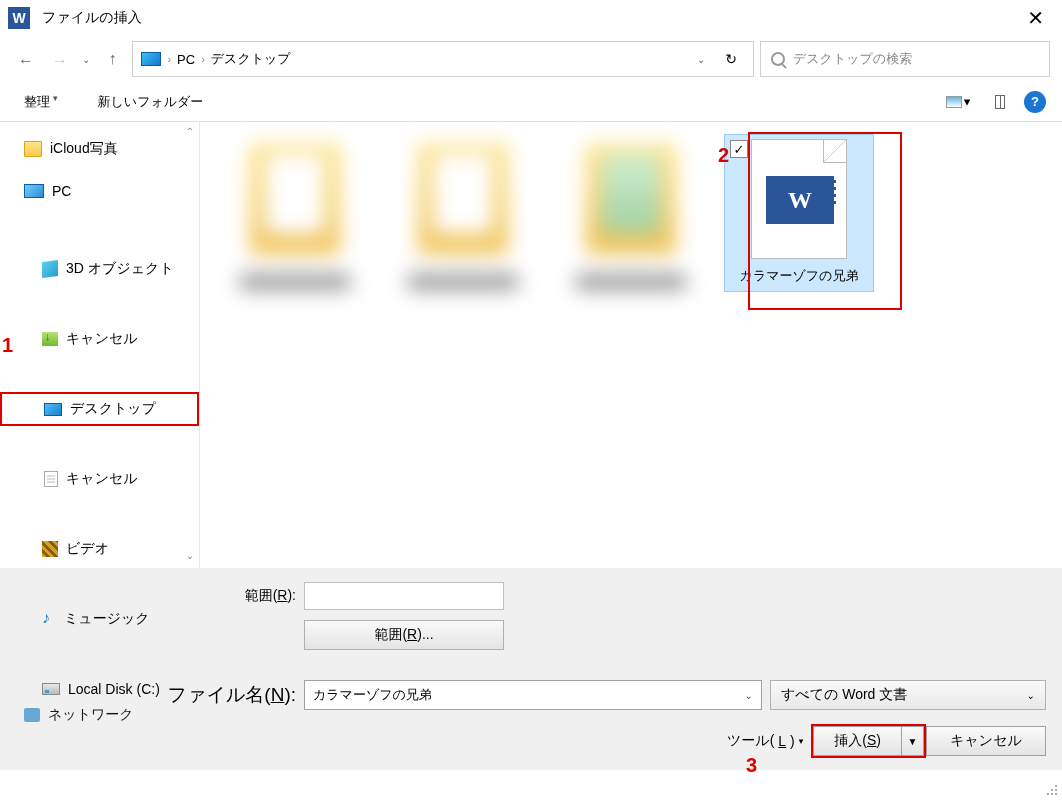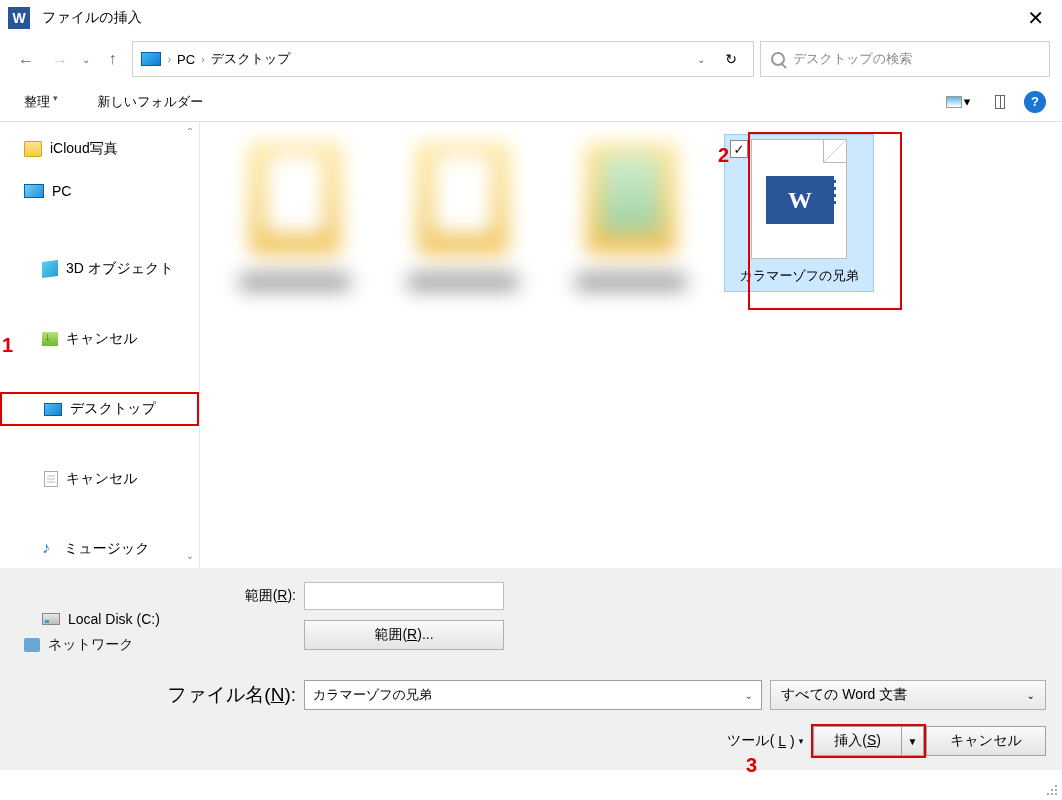--- a/index.html
+++ b/index.html
@@ -182,20 +182,24 @@
         </div>
         <div class="tree-item child selected annot">
           <div class="tree-icon ic-desk"></div>
           <span>デスクトップ</span>
         </div>
         <div class="tree-item child">
           <div class="tree-icon ic-doc"></div>
           <span>キャンセル</span>
         </div>
         <div class="tree-item child">
+          <div class="tree-icon ic-vid"></div>
+          <span>ビデオ</span>
+        </div>
+        <div class="tree-item child">
           <div class="tree-icon ic-mus">♪</div>
           <span>ミュージック</span>
         </div>
         <div class="tree-item child">
           <div class="tree-icon ic-disk"></div>
           <span>Local Disk (C:)</span>
         </div>
         <div class="tree-item" style="opacity: 0.9; overflow: hidden; height: 18px; align-items: flex-start;">
           <div class="tree-icon ic-net" style="margin-top: 2px;"></div>
           <span>ネットワーク</span>

